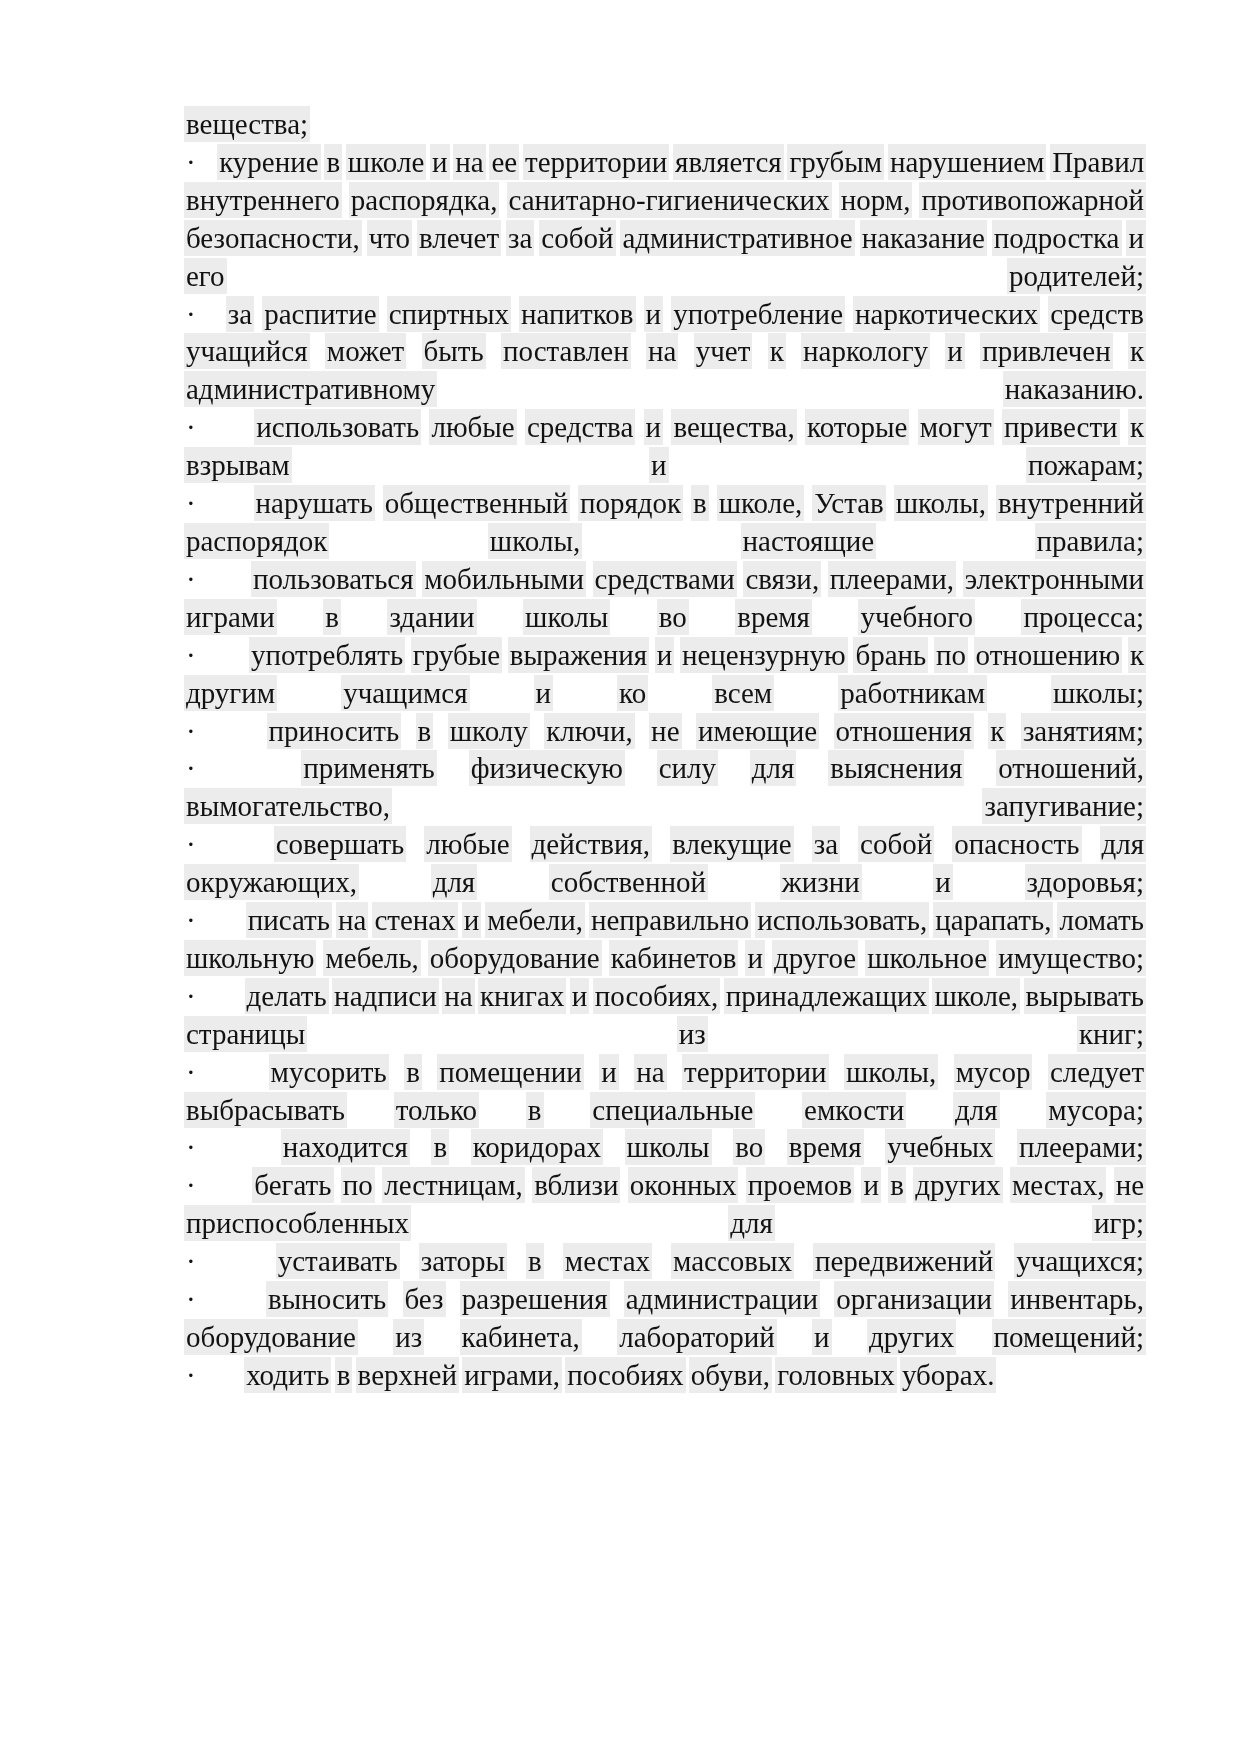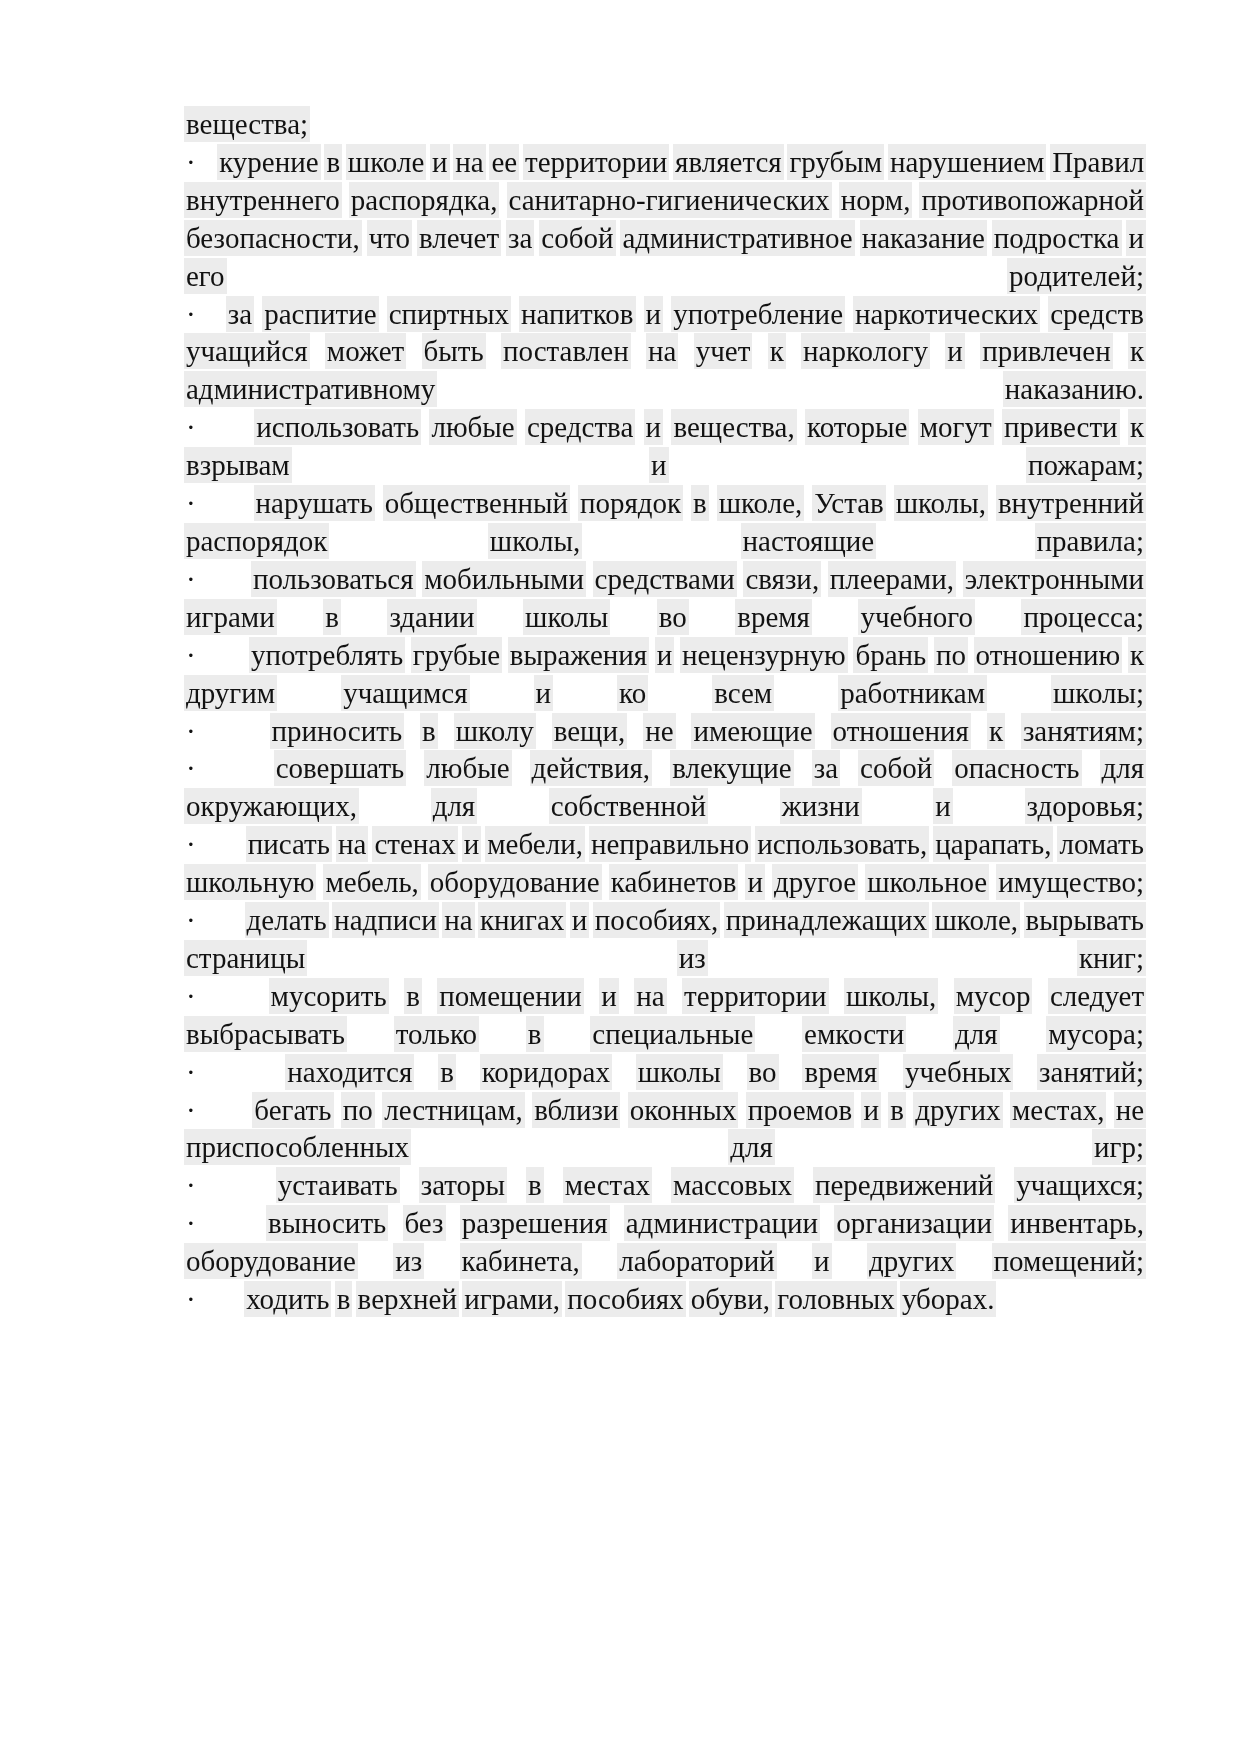--- a/index.html
+++ b/index.html
@@ -52,24 +52,25 @@
 
 <div class="page">
   <div class="doc" id="doc-body">
       <p class="para"><span class="w">вещества;</span></p>
       <p class="para jl"><span class="bullet">·</span> <span class="sp sp-small"></span> <span class="w">курение</span> <span class="w">в</span> <span class="w">школе</span> <span class="w">и</span> <span class="w">на</span> <span class="w">ее</span> <span class="w">территории</span> <span class="w">является</span> <span class="w">грубым</span> <span class="w">нарушением</span> <span class="w">Правил</span> <span class="w">внутреннего</span> <span class="w">распорядка,</span> <span class="w">санитарно-гигиенических</span> <span class="w">норм,</span> <span class="w">противопожарной</span> <span class="w">безопасности,</span> <span class="w">что</span> <span class="w">влечет</span> <span class="w">за</span> <span class="w">собой</span> <span class="w">административное</span> <span class="w">наказание</span> <span class="w">подростка</span> <span class="w">и</span> <span class="w">его</span> <span class="w">родителей;</span></p>
       <p class="para jl"><span class="bullet">·</span> <span class="sp sp-small"></span> <span class="w">за</span> <span class="w">распитие</span> <span class="w">спиртных</span> <span class="w">напитков</span> <span class="w">и</span> <span class="w">употребление</span> <span class="w">наркотических</span> <span class="w">средств</span> <span class="w">учащийся</span> <span class="w">может</span> <span class="w">быть</span> <span class="w">поставлен</span> <span class="w">на</span> <span class="w">учет</span> <span class="w">к</span> <span class="w">наркологу</span> <span class="w">и</span> <span class="w">привлечен</span> <span class="w">к</span> <span class="w">административному</span> <span class="w">наказанию.</span></p>
       <p class="para jl"><span class="bullet">·</span> <span class="sp sp-tab"></span> <span class="w">использовать</span> <span class="w">любые</span> <span class="w">средства</span> <span class="w">и</span> <span class="w">вещества,</span> <span class="w">которые</span> <span class="w">могут</span> <span class="w">привести</span> <span class="w">к</span> <span class="w">взрывам</span> <span class="w">и</span> <span class="w">пожарам;</span></p>
       <p class="para jl"><span class="bullet">·</span> <span class="sp sp-tab"></span> <span class="w">нарушать</span> <span class="w">общественный</span> <span class="w">порядок</span> <span class="w">в</span> <span class="w">школе,</span> <span class="w">Устав</span> <span class="w">школы,</span> <span class="w">внутренний</span> <span class="w">распорядок</span> <span class="w">школы,</span> <span class="w">настоящие</span> <span class="w">правила;</span></p>
       <p class="para jl"><span class="bullet">·</span> <span class="sp sp-tab"></span> <span class="w">пользоваться</span> <span class="w">мобильными</span> <span class="w">средствами</span> <span class="w">связи,</span> <span class="w">плеерами,</span> <span class="w">электронными</span> <span class="w">играми</span> <span class="w">в</span> <span class="w">здании</span> <span class="w">школы</span> <span class="w">во</span> <span class="w">время</span> <span class="w">учебного</span> <span class="w">процесса;</span></p>
       <p class="para jl"><span class="bullet">·</span> <span class="sp sp-tab"></span> <span class="w">употреблять</span> <span class="w">грубые</span> <span class="w">выражения</span> <span class="w">и</span> <span class="w">нецензурную</span> <span class="w">брань</span> <span class="w">по</span> <span class="w">отношению</span> <span class="w">к</span> <span class="w">другим</span> <span class="w">учащимся</span> <span class="w">и</span> <span class="w">ко</span> <span class="w">всем</span> <span class="w">работникам</span> <span class="w">школы;</span></p>
-      <p class="para jl"><span class="bullet">·</span> <span class="sp sp-tab"></span> <span class="w">приносить</span> <span class="w">в</span> <span class="w">школу</span> <span class="w">вещи,</span> <span class="w">не</span> <span class="w">имеющие</span> <span class="w">отношения</span> <span class="w">к</span> <span class="w">занятиям;</span></p>
+      <p class="para jl"><span class="bullet">·</span> <span class="sp sp-tab"></span> <span class="w">приносить</span> <span class="w">в</span> <span class="w">школу</span> <span class="w">ключи,</span> <span class="w">не</span> <span class="w">имеющие</span> <span class="w">отношения</span> <span class="w">к</span> <span class="w">занятиям;</span></p>
+      <p class="para jl"><span class="bullet">·</span> <span class="sp sp-tab"></span> <span class="w">применять</span> <span class="w">физическую</span> <span class="w">силу</span> <span class="w">для</span> <span class="w">выяснения</span> <span class="w">отношений,</span> <span class="w">вымогательство,</span> <span class="w">запугивание;</span></p>
       <p class="para jl"><span class="bullet">·</span> <span class="sp sp-tab"></span> <span class="w">совершать</span> <span class="w">любые</span> <span class="w">действия,</span> <span class="w">влекущие</span> <span class="w">за</span> <span class="w">собой</span> <span class="w">опасность</span> <span class="w">для</span> <span class="w">окружающих,</span> <span class="w">для</span> <span class="w">собственной</span> <span class="w">жизни</span> <span class="w">и</span> <span class="w">здоровья;</span></p>
       <p class="para jl"><span class="bullet">·</span> <span class="sp sp-tab"></span> <span class="w">писать</span> <span class="w">на</span> <span class="w">стенах</span> <span class="w">и</span> <span class="w">мебели,</span> <span class="w">неправильно</span> <span class="w">использовать,</span> <span class="w">царапать,</span> <span class="w">ломать</span> <span class="w">школьную</span> <span class="w">мебель,</span> <span class="w">оборудование</span> <span class="w">кабинетов</span> <span class="w">и</span> <span class="w">другое</span> <span class="w">школьное</span> <span class="w">имущество;</span></p>
       <p class="para jl"><span class="bullet">·</span> <span class="sp sp-tab"></span> <span class="w">делать</span> <span class="w">надписи</span> <span class="w">на</span> <span class="w">книгах</span> <span class="w">и</span> <span class="w">пособиях,</span> <span class="w">принадлежащих</span> <span class="w">школе,</span> <span class="w">вырывать</span> <span class="w">страницы</span> <span class="w">из</span> <span class="w">книг;</span></p>
       <p class="para jl"><span class="bullet">·</span> <span class="sp sp-tab"></span> <span class="w">мусорить</span> <span class="w">в</span> <span class="w">помещении</span> <span class="w">и</span> <span class="w">на</span> <span class="w">территории</span> <span class="w">школы,</span> <span class="w">мусор</span> <span class="w">следует</span> <span class="w">выбрасывать</span> <span class="w">только</span> <span class="w">в</span> <span class="w">специальные</span> <span class="w">емкости</span> <span class="w">для</span> <span class="w">мусора;</span></p>
-      <p class="para jl"><span class="bullet">·</span> <span class="sp sp-tab"></span> <span class="w">находится</span> <span class="w">в</span> <span class="w">коридорах</span> <span class="w">школы</span> <span class="w">во</span> <span class="w">время</span> <span class="w">учебных</span> <span class="w">занятий;</span></p>
+      <p class="para jl"><span class="bullet">·</span> <span class="sp sp-tab"></span> <span class="w">находится</span> <span class="w">в</span> <span class="w">коридорах</span> <span class="w">школы</span> <span class="w">во</span> <span class="w">время</span> <span class="w">учебных</span> <span class="w">плеерами;</span></p>
       <p class="para jl"><span class="bullet">·</span> <span class="sp sp-tab"></span> <span class="w">бегать</span> <span class="w">по</span> <span class="w">лестницам,</span> <span class="w">вблизи</span> <span class="w">оконных</span> <span class="w">проемов</span> <span class="w">и</span> <span class="w">в</span> <span class="w">других</span> <span class="w">местах,</span> <span class="w">не</span> <span class="w">приспособленных</span> <span class="w">для</span> <span class="w">игр;</span></p>
       <p class="para jl"><span class="bullet">·</span> <span class="sp sp-tab"></span> <span class="w">устаивать</span> <span class="w">заторы</span> <span class="w">в</span> <span class="w">местах</span> <span class="w">массовых</span> <span class="w">передвижений</span> <span class="w">учащихся;</span></p>
       <p class="para jl"><span class="bullet">·</span> <span class="sp sp-tab"></span> <span class="w">выносить</span> <span class="w">без</span> <span class="w">разрешения</span> <span class="w">администрации</span> <span class="w">организации</span> <span class="w">инвентарь,</span> <span class="w">оборудование</span> <span class="w">из</span> <span class="w">кабинета,</span> <span class="w">лабораторий</span> <span class="w">и</span> <span class="w">других</span> <span class="w">помещений;</span></p>
       <p class="para"><span class="bullet">·</span> <span class="sp sp-tab"></span> <span class="w">ходить</span> <span class="w">в</span> <span class="w">верхней</span> <span class="w">играми,</span> <span class="w">пособиях</span> <span class="w">обуви,</span> <span class="w">головных</span> <span class="w">уборах.</span></p>
     </div>
 </div>
 
 </body></html>

